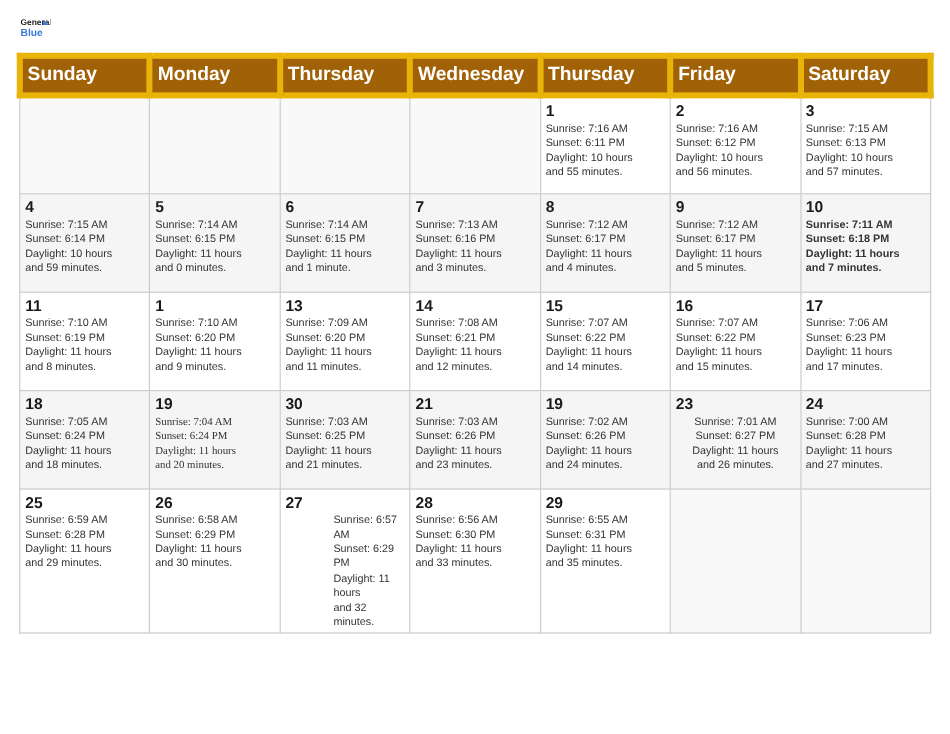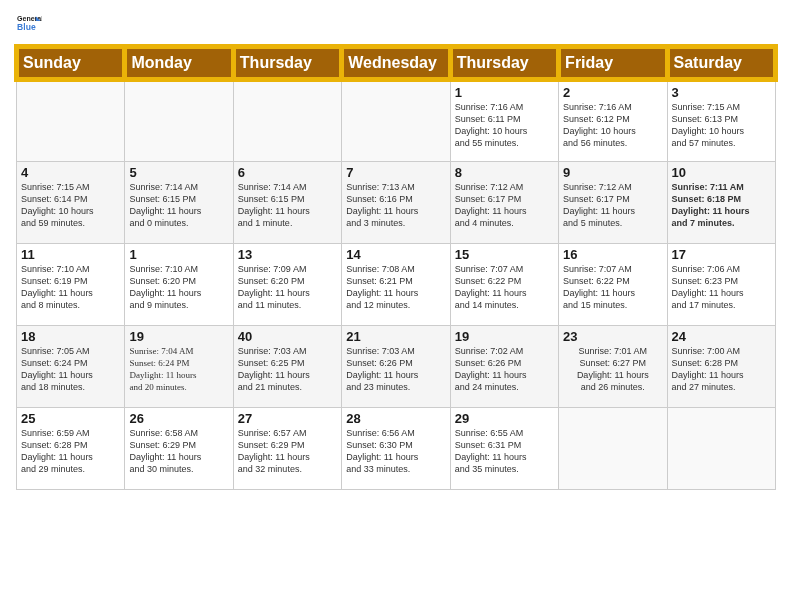--- a/index.html
+++ b/index.html
@@ -259,21 +259,21 @@
 and 18 minutes.</div>
           </td>
           <td>
             <span class="day-num">19</span>
             <div class="day-info" style="white-space: pre-line; font-family: Liberation Serif, serif;">Sunrise: 7:04 AM
 Sunset: 6:24 PM
 Daylight: 11 hours
 and 20 minutes.</div>
           </td>
           <td>
-            <span class="day-num">40</span>
+            <span class="day-num">30</span>
             <div class="day-info" style="white-space: pre-line;">Sunrise: 7:03 AM
 Sunset: 6:25 PM
 Daylight: 11 hours
 and 21 minutes.</div>
           </td>
           <td>
             <span class="day-num">21</span>
             <div class="day-info" style="white-space: pre-line;">Sunrise: 7:03 AM
 Sunset: 6:26 PM
 Daylight: 11 hours
@@ -311,21 +311,21 @@
           </td>
           <td>
             <span class="day-num">26</span>
             <div class="day-info" style="white-space: pre-line;">Sunrise: 6:58 AM
 Sunset: 6:29 PM
 Daylight: 11 hours
 and 30 minutes.</div>
           </td>
           <td>
             <span class="day-num">27</span>
-            <div class="day-info" style="white-space: pre-line;">Sunrise: 6:57 AM
+            <div class="day-info" style="white-space: pre-line; margin-left: 40px;">Sunrise: 6:57 AM
 Sunset: 6:29 PM
 Daylight: 11 hours
 and 32 minutes.</div>
           </td>
           <td>
             <span class="day-num">28</span>
             <div class="day-info" style="white-space: pre-line;">Sunrise: 6:56 AM
 Sunset: 6:30 PM
 Daylight: 11 hours
 and 33 minutes.</div>

